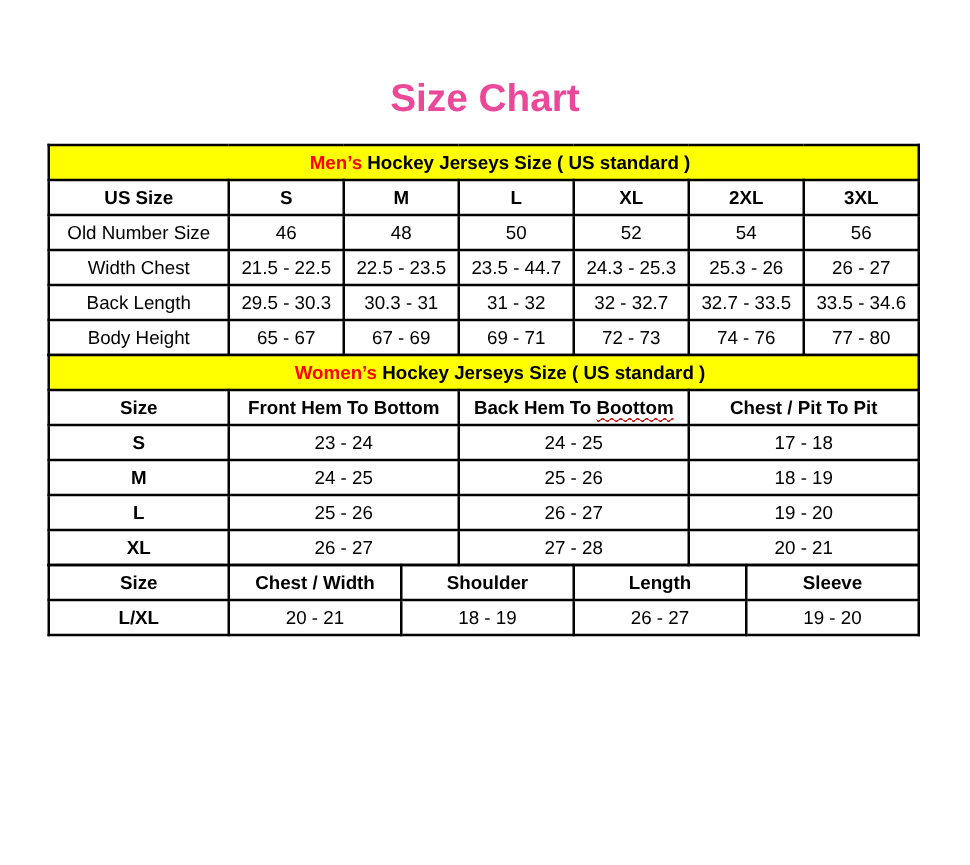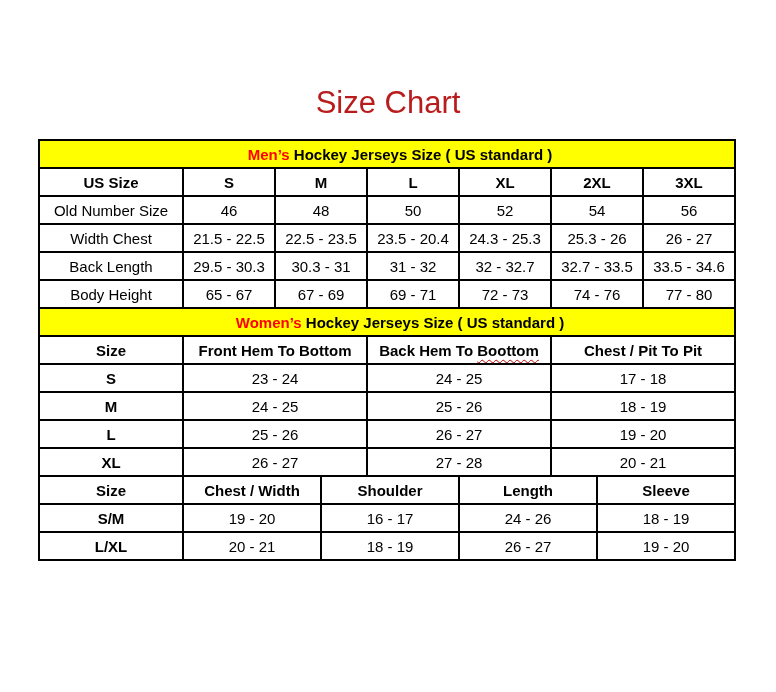--- a/index.html
+++ b/index.html
@@ -3,22 +3,22 @@
 <meta charset="utf-8">
 <style>
   html,body{margin:0;padding:0;}
   body{
     width:776px;height:692px;background:#ffffff;color:#000;
     font-family:"Liberation Sans","DejaVu Sans",sans-serif;
     overflow:hidden;
   }
   .page{position:relative;width:776px;height:692px;}
   .page-title{
-    padding-top:84px;text-align:center;
-    font-size:31px;line-height:38px;font-weight:400;color:#b91c1c;
+    padding-top:60px;text-align:center;
+    font-size:31px;line-height:38px;font-weight:700;color:#ec4899;
     letter-spacing:0px;
   }
   .chart{width:696px;margin:17px 0 0 38px;}
   table.tbl{border-collapse:collapse;table-layout:fixed;width:696px;}
   table.tbl + table.tbl{margin-top:-2px;}
   table.tbl td{
     border:2px solid #000;text-align:center;vertical-align:middle;
     font-size:15px;padding:0 2px;height:26px;white-space:nowrap;
     overflow:hidden;
   }
@@ -75,21 +75,21 @@
         <td>48</td>
         <td>50</td>
         <td>52</td>
         <td>54</td>
         <td>56</td>
       </tr>
       <tr>
         <td class="lbl">Width Chest</td>
         <td>21.5 - 22.5</td>
         <td>22.5 - 23.5</td>
-        <td>23.5 - 20.4</td>
+        <td>23.5 - 44.7</td>
         <td>24.3 - 25.3</td>
         <td>25.3 - 26</td>
         <td>26 - 27</td>
       </tr>
       <tr>
         <td class="lbl">Back Length</td>
         <td>29.5 - 30.3</td>
         <td>30.3 - 31</td>
         <td>31 - 32</td>
         <td>32 - 32.7</td>
@@ -162,27 +162,20 @@
       </colgroup>
       <tbody>
       <tr class="hdr">
         <td>Size</td>
         <td>Chest / Width</td>
         <td>Shoulder</td>
         <td>Length</td>
         <td>Sleeve</td>
       </tr>
       <tr>
-        <td class="lbl">S/M</td>
-        <td>19 - 20</td>
-        <td>16 - 17</td>
-        <td>24 - 26</td>
-        <td>18 - 19</td>
-      </tr>
-      <tr>
         <td class="lbl">L/XL</td>
         <td>20 - 21</td>
         <td>18 - 19</td>
         <td>26 - 27</td>
         <td>19 - 20</td>
       </tr>
     </tbody>
       </table>
 
   </div>

